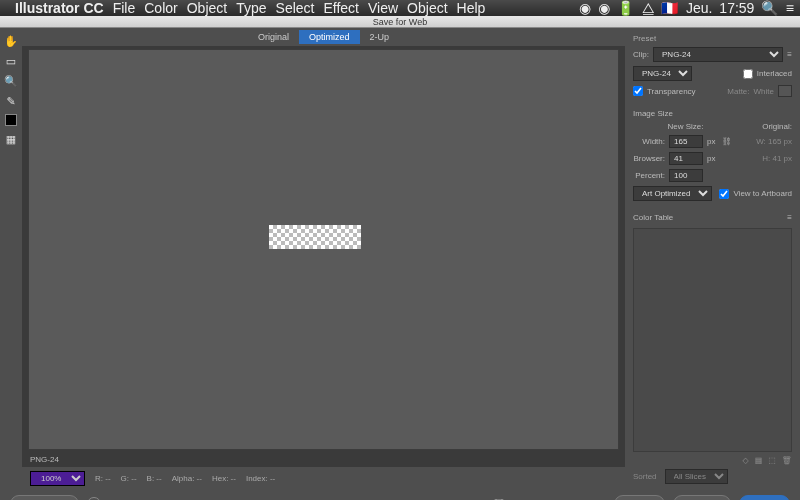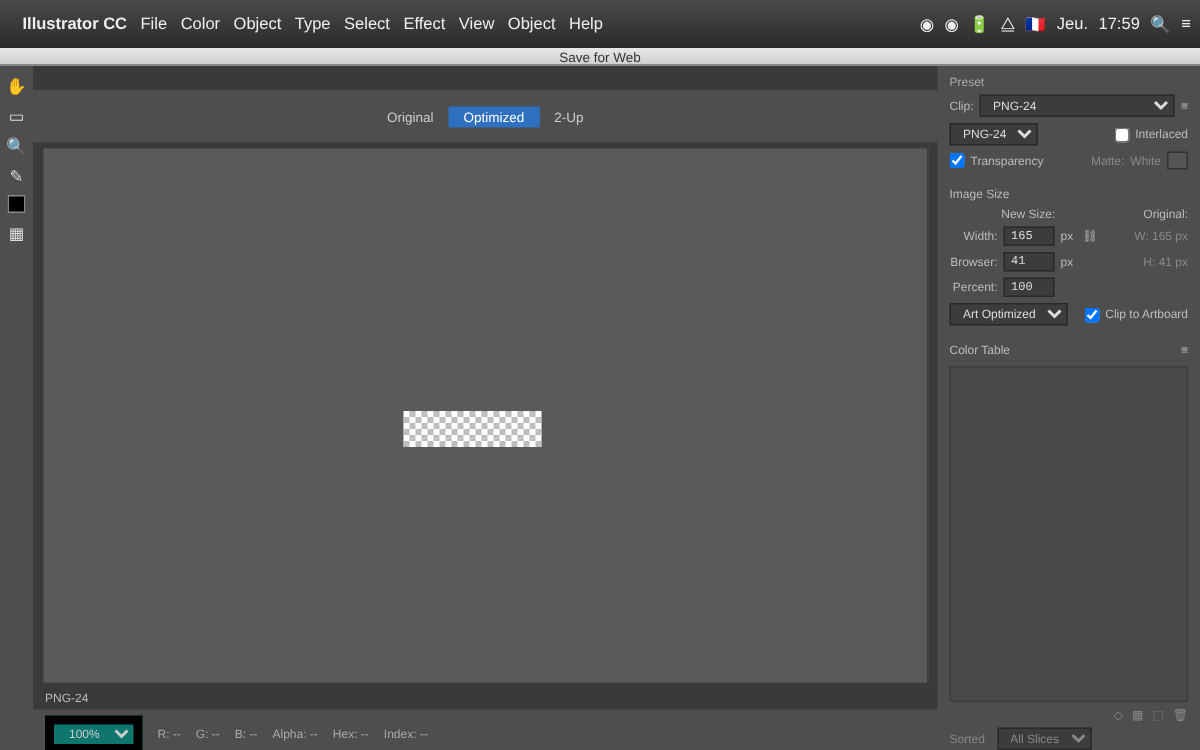--- a/index.html
+++ b/index.html
@@ -1,58 +1,58 @@
 <!DOCTYPE html>
 <html><head>
 <meta charset="utf-8">
 <style>
 * { margin: 0; padding: 0; box-sizing: border-box; font-family: -apple-system, "Helvetica Neue", Arial, sans-serif; }
 body { width: 800px; height: 500px; background: #3a3a3a; color: #ccc; font-size: 9px; overflow: hidden; }
 
 
-.menubar { height: 32px; background: linear-gradient(#4a4a4a,#2a2a2a); display: flex; align-items: center; padding: 0 6px; font-size: 11px; color: #eee; text-align: center; }
+.menubar { height: 16px; background: linear-gradient(#4a4a4a,#2a2a2a); display: flex; align-items: center; padding: 0 6px; font-size: 14px; color: #eee; text-align: center; }
 .menubar .left { display: flex; gap: 9px; align-items: center; }
 .menubar .right { margin-left: auto; display: flex; gap: 7px; align-items: center; }
 .apple { font-size: 10px; }
 .bold { font-weight: 600; }
 
 
 .wtitle { height: 12px; background: linear-gradient(#e8e8e8,#cfcfcf); color: #333; display: flex; align-items: center; justify-content: center; font-size: 9px; border-bottom: 1px solid #888; }
 
 
 .app { display: flex; height: calc(500px - 14px - 12px - 12px); }
 .toolcol { width: 22px; background: #4e4e4e; display: flex; flex-direction: column; align-items: center; padding-top: 6px; gap: 6px; }
 .tool { width: 14px; height: 14px; display: flex; align-items: center; justify-content: center; color: #ddd; font-size: 11px; cursor: pointer; }
 .swatch { width: 12px; height: 12px; background: #000; border: 1px solid #888; }
 .center { flex: 1; display: flex; flex-direction: column; }
-.tabs { height: 35px; display: flex; justify-content: center; align-items: center; gap: 0; background: #4e4e4e; margin-top: 16px; }
+.tabs { height: 18px; display: flex; justify-content: center; align-items: center; gap: 0; background: #4e4e4e; }
 .tab { padding: 2px 10px; color: #ccc; font-size: 9px; cursor: pointer; }
 .tab.active { background: #2e6fbf; color: #fff; }
 .canvaswrap { flex: 1; display: flex; flex-direction: column; }
 .canvas { flex: 1; background: #5a5a5a; margin: 3px 6px; border: 1px solid #3c3c3c; position: relative; }
 .artwork { position: absolute; left: 240px; top: 175px; width: 92px; height: 24px;
   background-image: linear-gradient(45deg,#bbb 25%,transparent 25%),linear-gradient(-45deg,#bbb 25%,transparent 25%),linear-gradient(45deg,transparent 75%,#bbb 75%),linear-gradient(-45deg,transparent 75%,#bbb 75%);
   background-size: 8px 8px; background-position: 0 0,0 4px,4px -4px,-4px 0; background-color: #fff; }
 .cinfo { padding: 2px 8px; color: #bbb; font-size: 8px; line-height: 10px; }
 .bottombar { padding: 4px 8px; display: flex; align-items: center; gap: 10px; color: #aaa; font-size: 8px; background: #4e4e4e; }
-.zoom { background: #0f766e; border: 6px solid #000000; color: #ccc; padding: 1px 6px; font-size: 8px; }
+.zoom { background: #4c1d95; border: 1px solid #000000; color: #ccc; padding: 1px 6px; font-size: 8px; }
 .footer { height: 28px; background: #4e4e4e; display: flex; align-items: center; padding: 0 10px; gap: 8px; }
 .pill { background: #5a5a5a; border: 1px solid #777; border-radius: 10px; padding: 3px 14px; color: #eee; font-size: 9px; cursor: pointer; }
 .pill.primary { background: #2e6fbf; border-color: #2e6fbf; color: #fff; }
 .globe { width: 14px; height: 14px; border: 1px solid #888; border-radius: 50%; display: flex; align-items: center; justify-content: center; font-size: 8px; }
 .footer .spacer { flex: 1; }
 .chk { display: flex; align-items: center; gap: 4px; }
 .chk input { width: 10px; height: 10px; }
 
 
 .side { width: 175px; background: #4e4e4e; padding: 6px 8px; font-size: 8px; color: #bbb; display: flex; flex-direction: column; gap: 4px; }
 .side label { color: #aaa; font-size: 8px; }
 .row { display: flex; align-items: center; gap: 4px; }
 .sel { background: #3c3c3c; border: 1px solid #2a2a2a; color: #ddd; padding: 1px 4px; font-size: 8px; flex: 1; }
-.inp { background: #3c3c3c; border: 1px solid #2a2a2a; color: #ddd; padding: 1px 4px; font-size: 8px; width: 34px; font-family: Liberation Mono, monospace; }
+.inp { background: #3c3c3c; border: 1px solid #2a2a2a; color: #ddd; padding: 1px 4px; font-size: 8px; width: 34px; }
 .sect { margin-top: 8px; color: #bbb; font-size: 8px; }
 .dim { color: #888; }
 .box { flex: 1; background: #4a4a4a; border: 1px solid #3c3c3c; margin-top: 2px; min-height: 70px; }
 .swatchbox { width: 14px; height: 12px; background: #555; border: 1px solid #333; }
 </style>
 </head>
 <body>
 
 <div class="menubar">
   <div class="left">
@@ -161,21 +161,21 @@
       <span class="dim" style="margin-left:auto">H: 41 px</span>
     </div>
     <div class="row">
       <span style="width:32px;text-align:right">Percent:</span>
       <input class="inp" value="100" style="">
     </div>
     <div class="row">
       <select class="sel" style="flex:0 0 70px"><option>Art Optimized</option></select>
       <div class="chk" style="margin-left:auto">
           <input type="checkbox" checked="" style="">
-          <span>Clip to Artboard</span>
+          <span>View to Artboard</span>
         </div>
     </div>
 
     <div class="row sect">
       <span>Color Table</span>
       <span style="margin-left:auto">≡</span>
     </div>
     <div class="box"></div>
     <div class="row dim" style="justify-content:flex-end;gap:6px">
       <span>◇</span>

